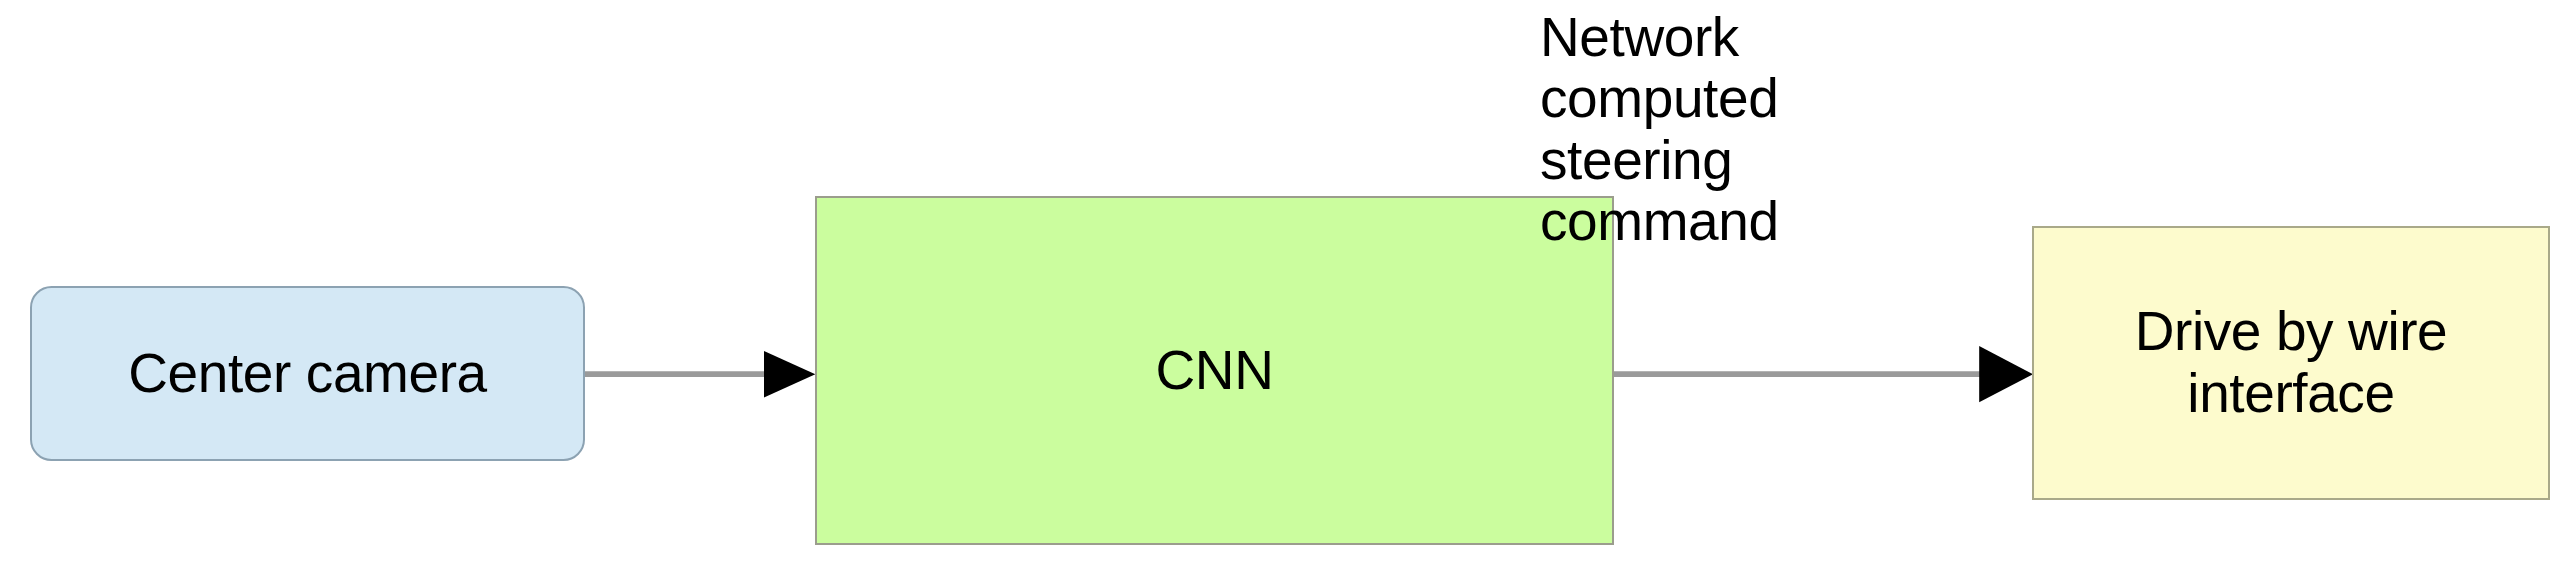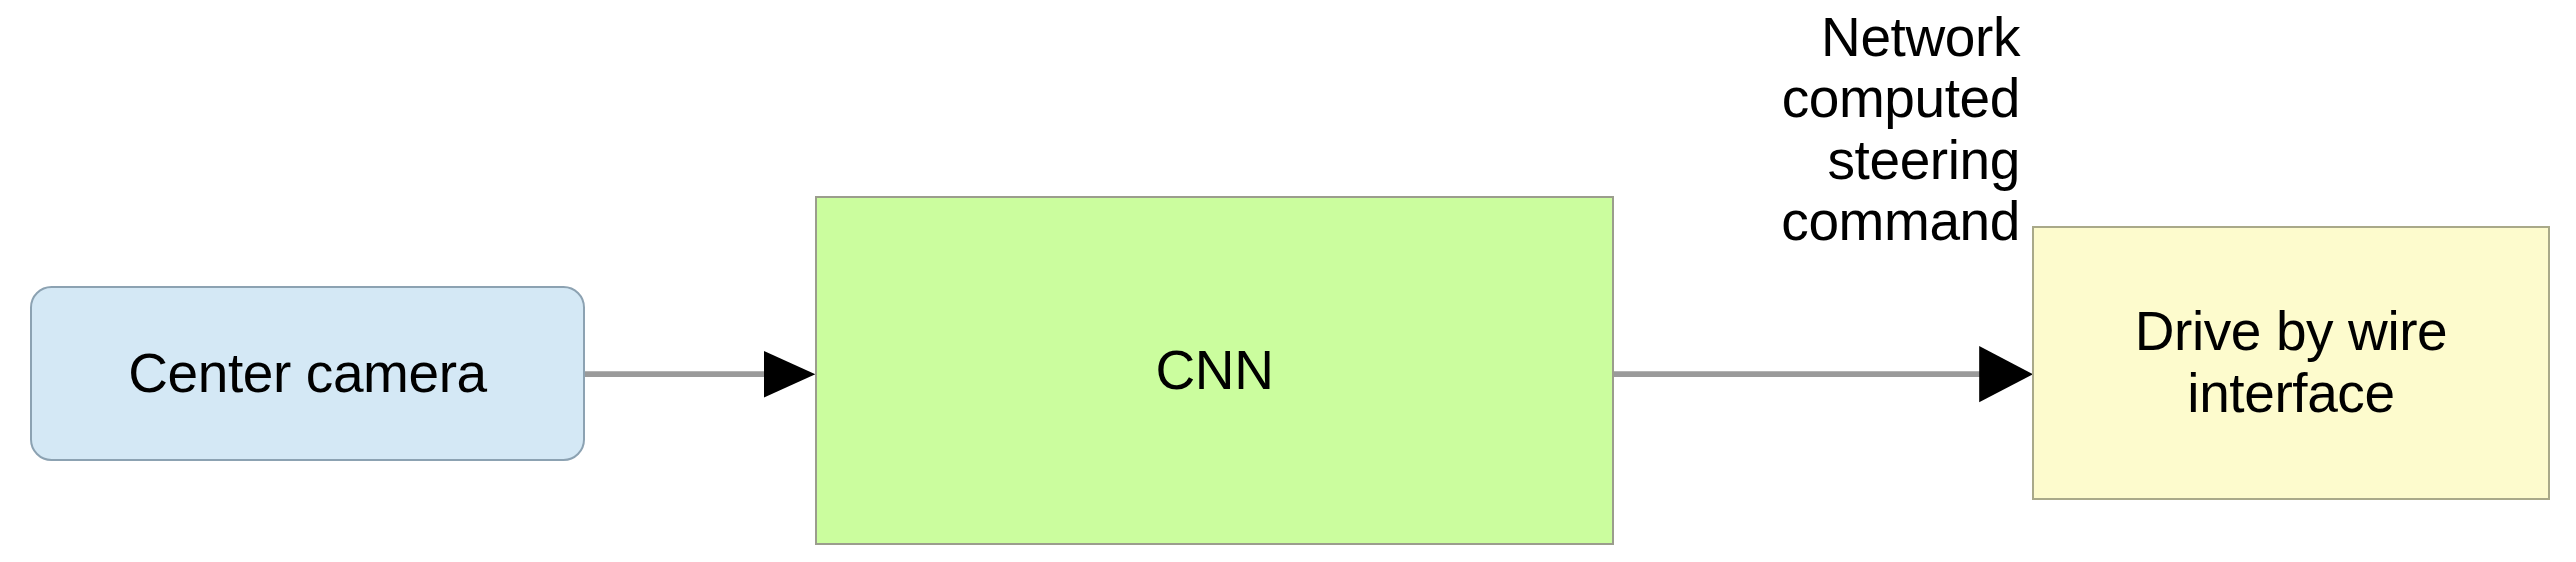--- a/index.html
+++ b/index.html
@@ -83,21 +83,21 @@
     overflow: visible;
     pointer-events: none;
   }
 
   
   #edge-label-steering {
     position: absolute;
     left: 1540px;
     top: 6.6px;
     width: 480px;
-    text-align: right;
+    text-align: left;
     font-size: 55px;
     line-height: 1.12;
     color: #000000;
     white-space: pre-line;
     letter-spacing: -0.4px;
   }
 </style>
 </head>
 <body>
 

